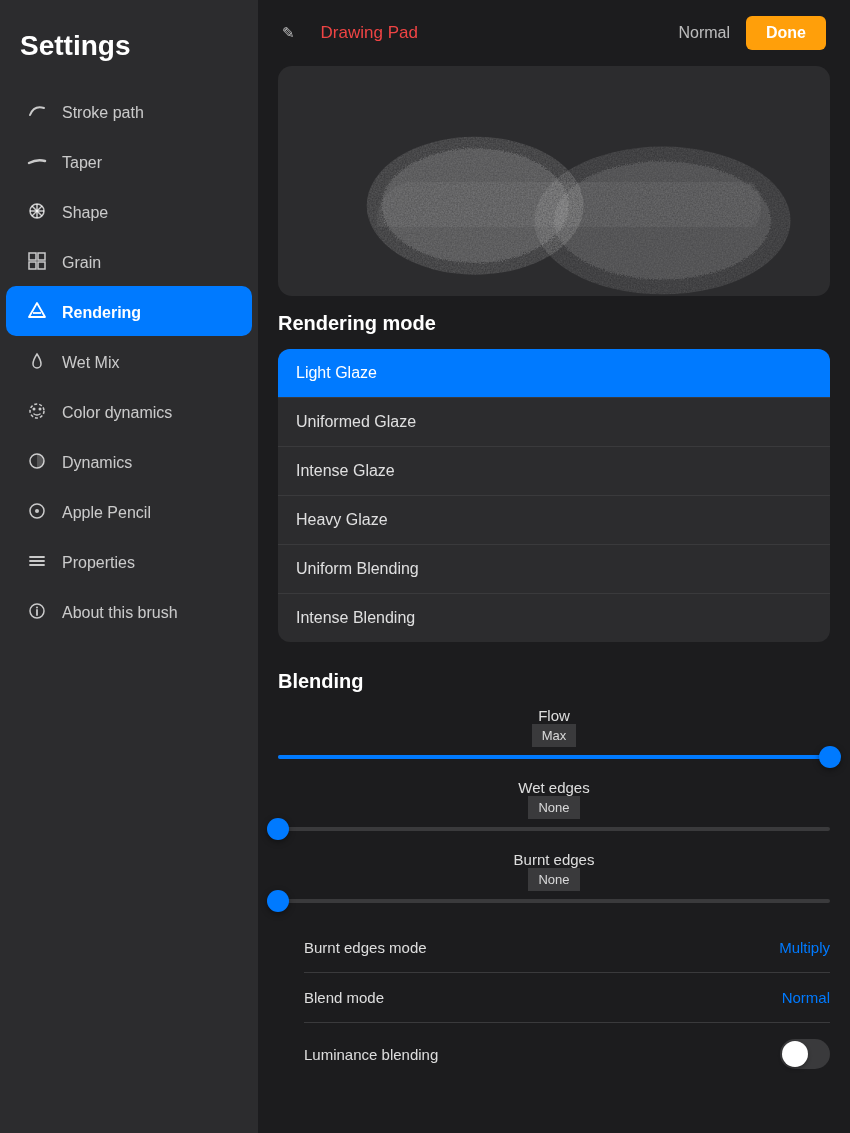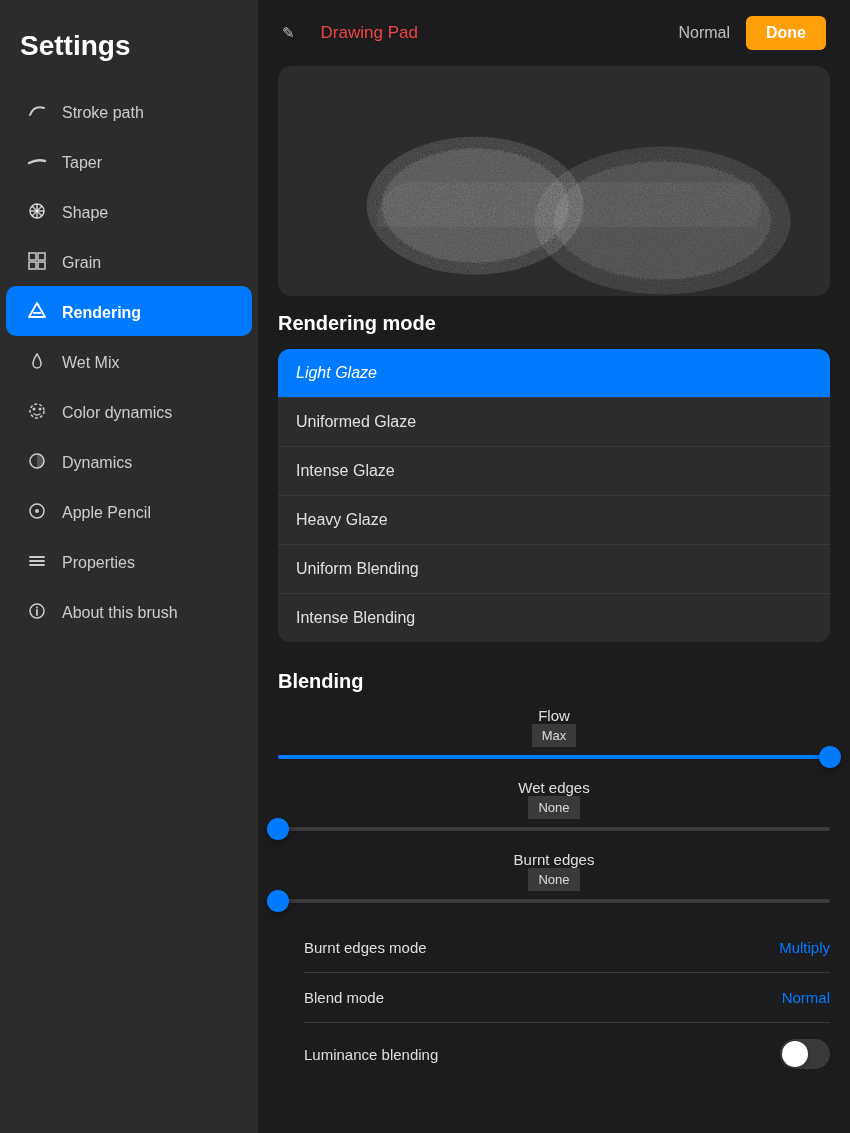--- a/index.html
+++ b/index.html
@@ -160,21 +160,20 @@
       color: rgba(255,255,255,0.85);
       border-bottom: 1px solid #3a3a3c;
       cursor: pointer;
     }
     .mode-item:last-child {
       border-bottom: none;
     }
     .mode-item.selected {
       background: #007aff;
       color: #ffffff;
-      font-style: italic;
     }
 
     
     .blending-section {
       margin-top: 8px;
     }
     .slider-row {
       margin-bottom: 20px;
     }
     .slider-label-row {

